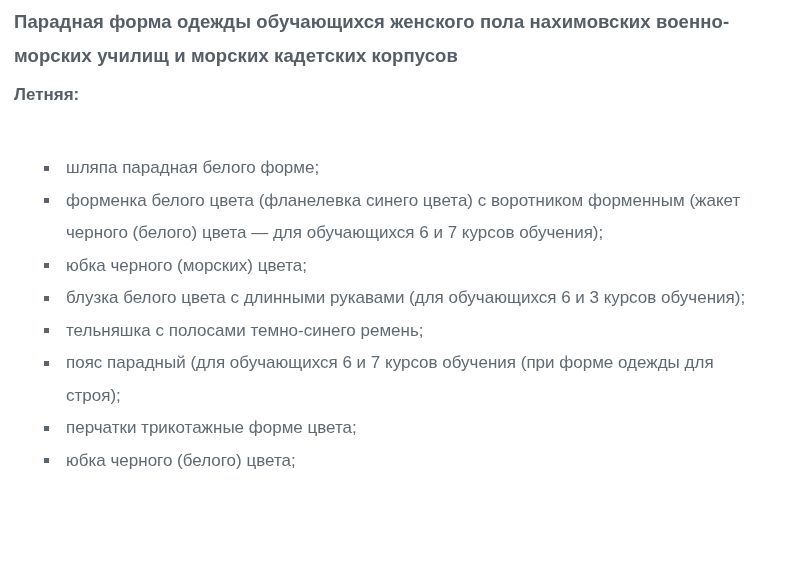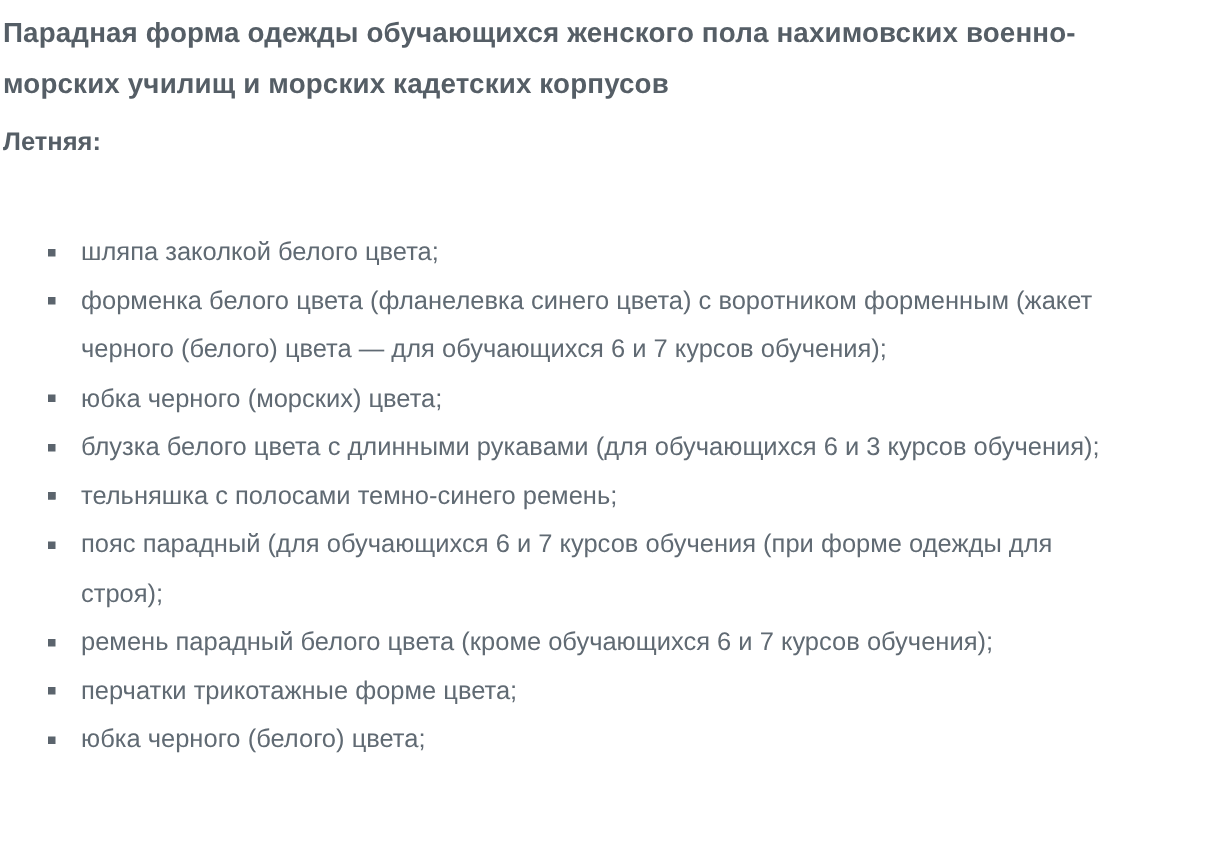--- a/index.html
+++ b/index.html
@@ -4,21 +4,21 @@
 <style>
   html, body {
     margin: 0;
     padding: 0;
     background: #ffffff;
   }
   .page {
     width: 804px;
     height: 572px;
     box-sizing: border-box;
-    padding: 5px 44px 6px 2px;
+    padding: 5px 44px 6px 14px;
     background: #ffffff;
     font-family: "Liberation Sans", "DejaVu Sans", sans-serif;
     overflow: hidden;
   }
   .doc-title {
     margin: 0;
     max-width: 752px;
     font-size: 18.5px;
     line-height: 34px;
     font-weight: bold;
@@ -56,24 +56,23 @@
 </style>
 </head>
 <body>
 
 <div class="page">
   <h1 class="doc-title">Парадная форма одежды обучающихся женского пола нахимовских военно-морских училищ и морских кадетских корпусов</h1>
 
   <h2 class="section-heading">Летняя:</h2>
 
   <ul class="uniform-list">
-      <li><span class="bullet"></span><span>шляпа заколкой белого цвета;</span></li>
+      <li><span class="bullet"></span><span>шляпа парадная белого форме;</span></li>
       <li><span class="bullet"></span><span>форменка белого цвета (фланелевка синего цвета) с воротником форменным (жакет черного (белого) цвета — для обучающихся 6 и 7 курсов обучения);</span></li>
       <li><span class="bullet"></span><span>юбка черного (морских) цвета;</span></li>
       <li><span class="bullet"></span><span>блузка белого цвета с длинными рукавами (для обучающихся 6 и 3 курсов обучения);</span></li>
       <li><span class="bullet"></span></li>
       <li><span class="bullet"></span><span>тельняшка с полосами темно-синего ремень;</span></li>
       <li><span class="bullet"></span><span>пояс парадный (для обучающихся 6 и 7 курсов обучения (при форме одежды для строя);</span></li>
-      <li><span class="bullet"></span><span>ремень парадный белого цвета (кроме обучающихся 6 и 7 курсов обучения);</span></li>
       <li><span class="bullet"></span><span>перчатки трикотажные форме цвета;</span></li>
       <li><span class="bullet"></span><span>юбка черного (белого) цвета;</span></li>
     </ul>
 </div>
 
 </body></html>

